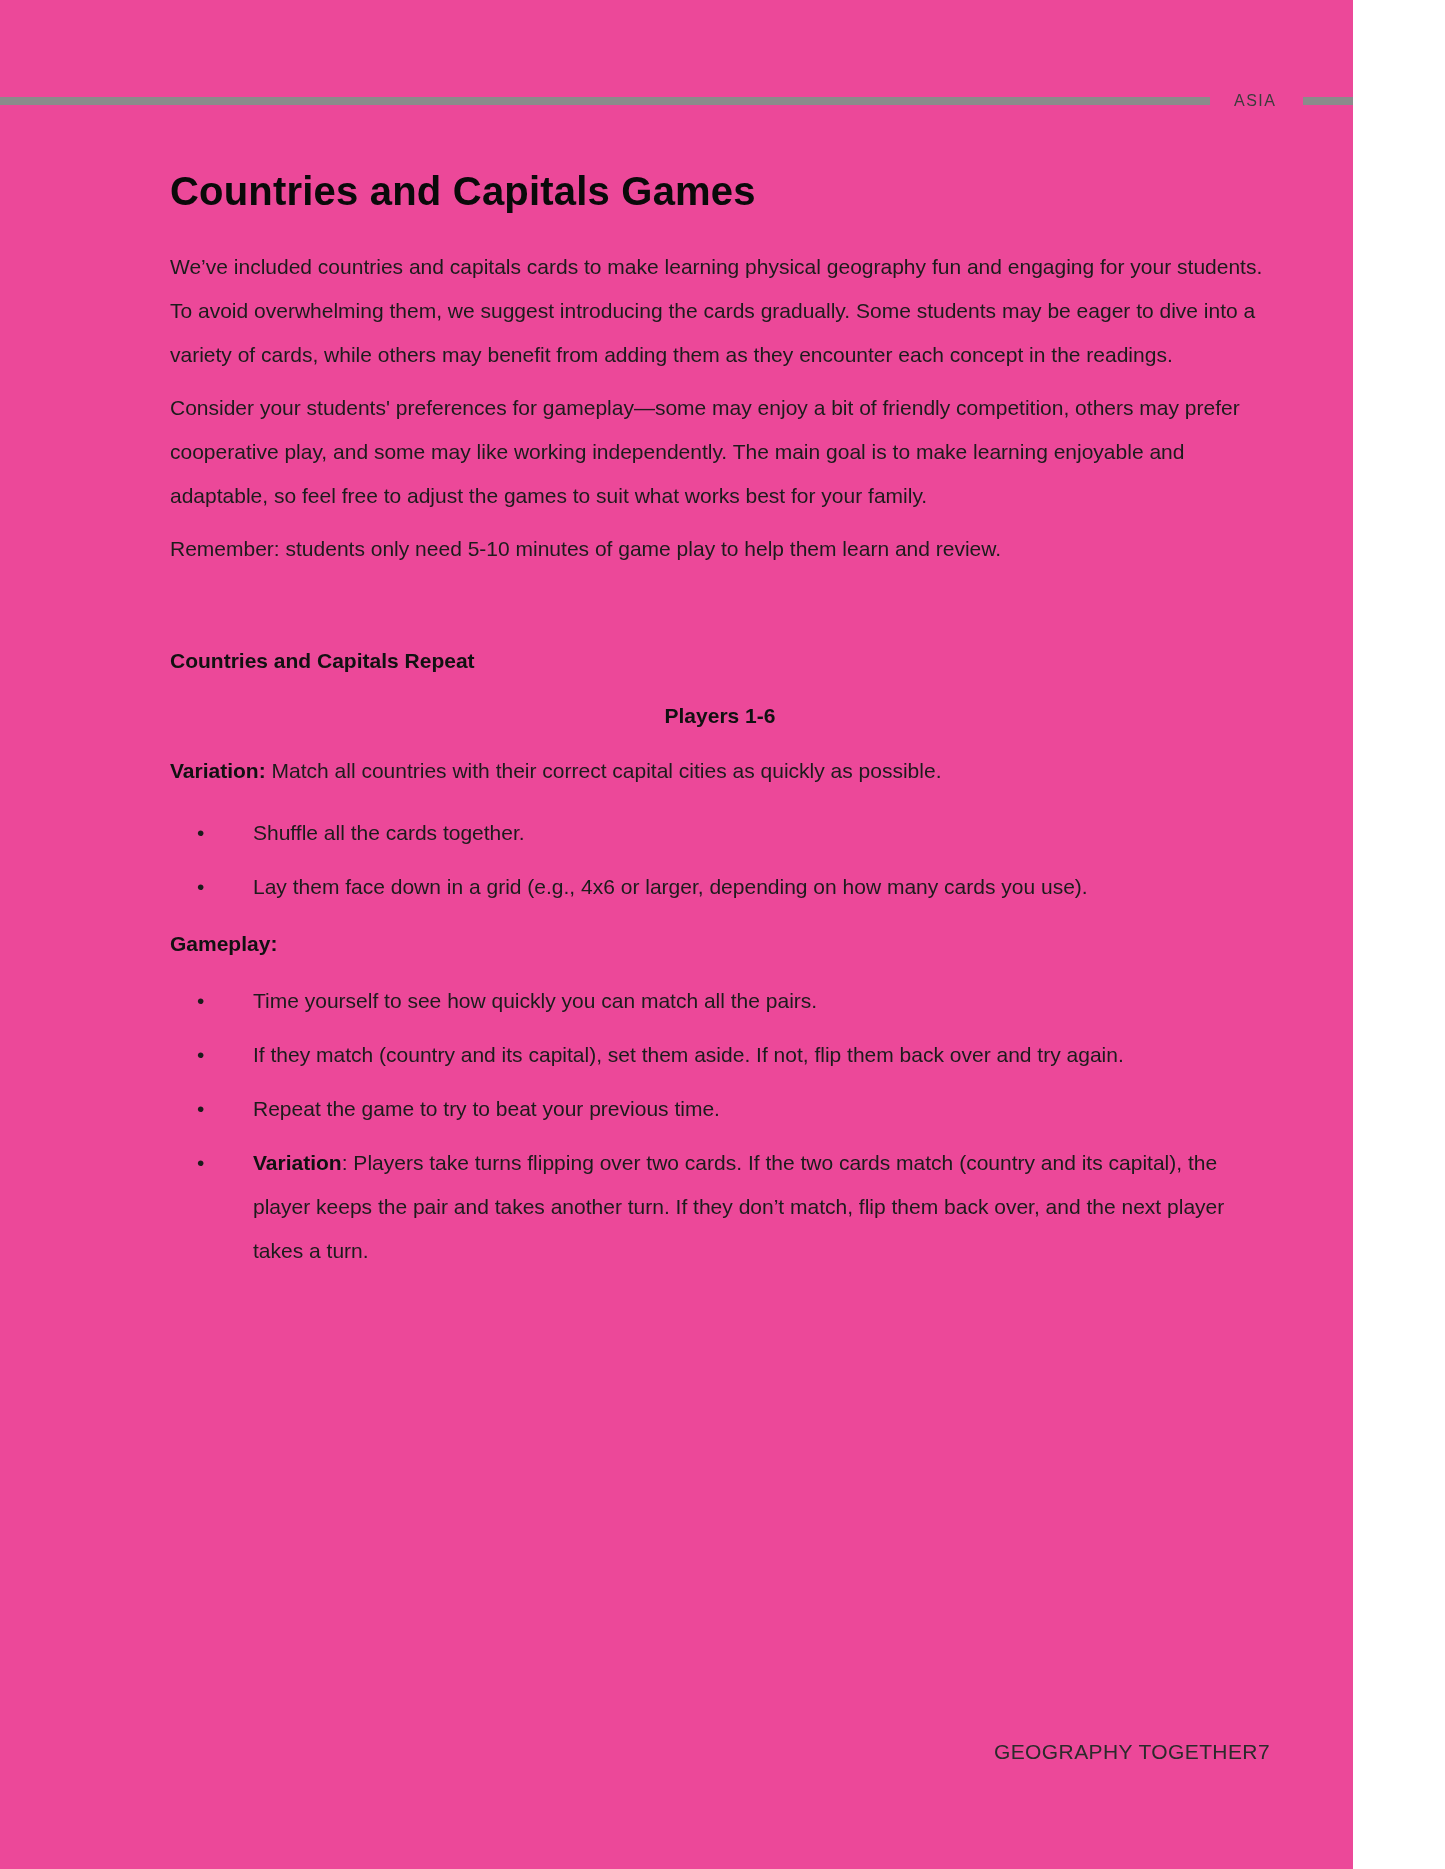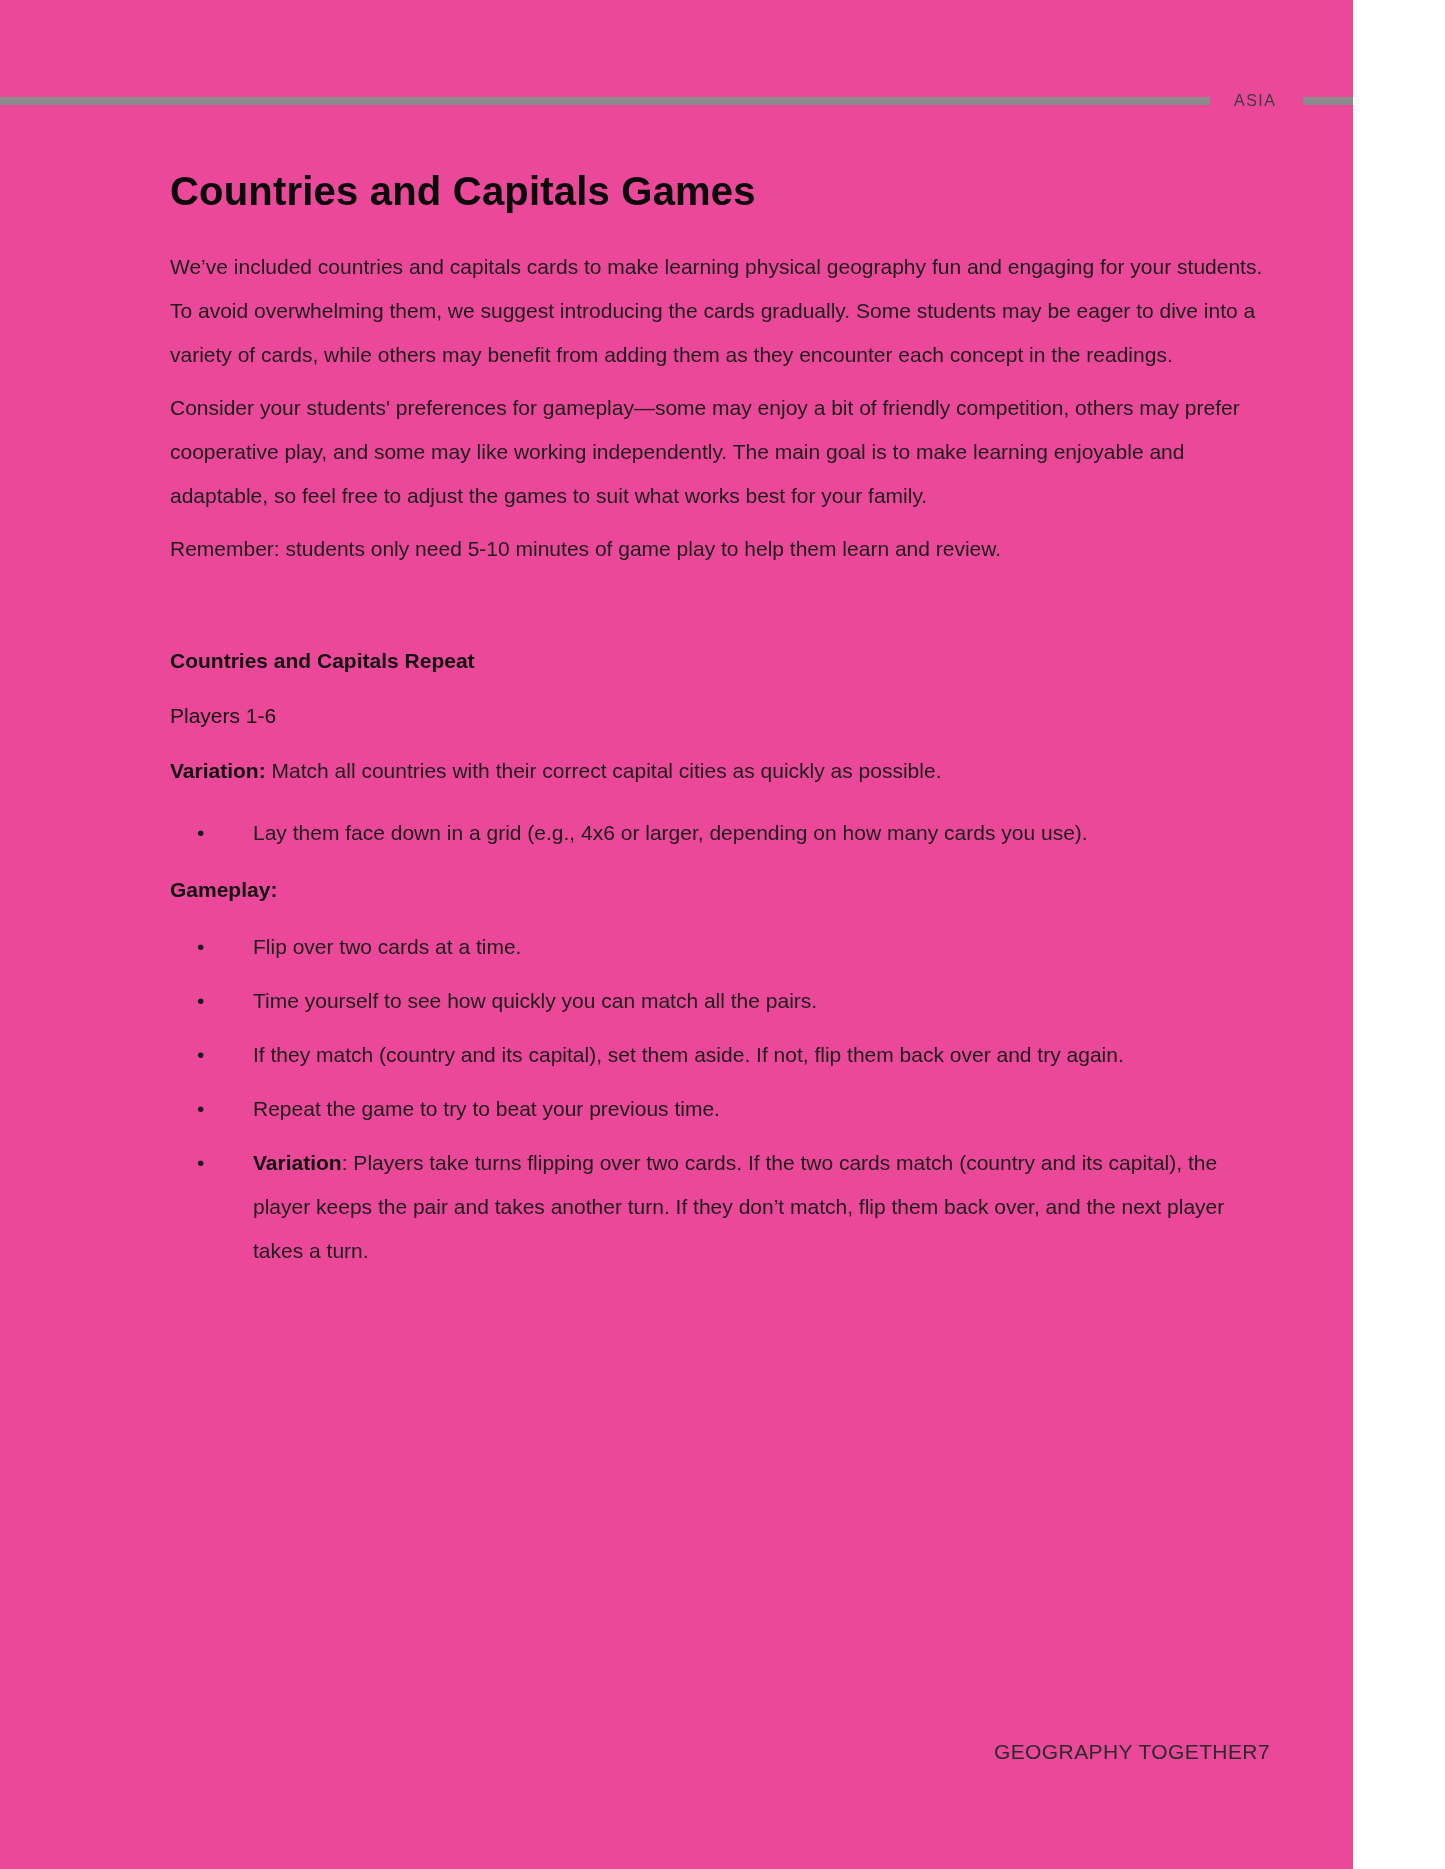--- a/index.html
+++ b/index.html
@@ -56,21 +56,21 @@
   p { margin: 0 0 9px 0; }
   p.remember { margin-bottom: 0; }
 
   h2.sub-heading {
     margin: 68px 0 0 0;
     font-size: 21px;
     line-height: 44px;
     font-weight: 700;
     color: #111111;
   }
-  p.players { margin: 11px 0 0 0; font-weight: 400; color: #111111; }
+  p.players { margin: 11px 0 0 0; font-weight: 700; color: #111111; text-align: center; }
   p.objective-line { margin: 11px 0 0 0; }
   p.label-line { margin: 0; }
   p.gameplay-label-line { margin: 13px 0 0 0; }
   strong { font-weight: 700; color: #111111; }
 
   ul.bullet-list {
     list-style: none;
     margin: 18px 0 0 0;
     padding: 0;
   }
@@ -122,27 +122,27 @@
     <p class="intro remember">Remember: students only need 5-10 minutes of game play to help them learn and review.</p>
 
     <h2 class="sub-heading">Countries and Capitals Repeat</h2>
 
     <p class="players">Players 1-6</p>
 
     <p class="objective-line"><strong>Variation:</strong><span> Match all countries with their correct capital cities as quickly as possible.</span></p>
 
 
     <ul class="bullet-list setup" id="setup-list">
+        <li>Shuffle all the cards together.</li>
         <li>Lay them face down in a grid (e.g., 4x6 or larger, depending on how many cards you use).</li>
       </ul>
 
     <p class="gameplay-label-line"><strong>Gameplay:</strong></p>
 
     <ul class="bullet-list gameplay" id="gameplay-list">
-        <li>Flip over two cards at a time.</li>
         <li>Time yourself to see how quickly you can match all the pairs.</li>
         <li>If they match (country and its capital), set them aside. If not, flip them back over and try again.</li>
         <li>Repeat the game to try to beat your previous time.</li>
         <li><strong>Variation</strong>: Players take turns flipping over two cards. If the two cards match (country and its capital), the player keeps the pair and takes another turn. If they don’t match, flip them back over, and the next player takes a turn.</li>
       </ul>
   </main>
 
   <footer class="page-footer">
     <span>GEOGRAPHY TOGETHER</span>
     <span>7</span>

